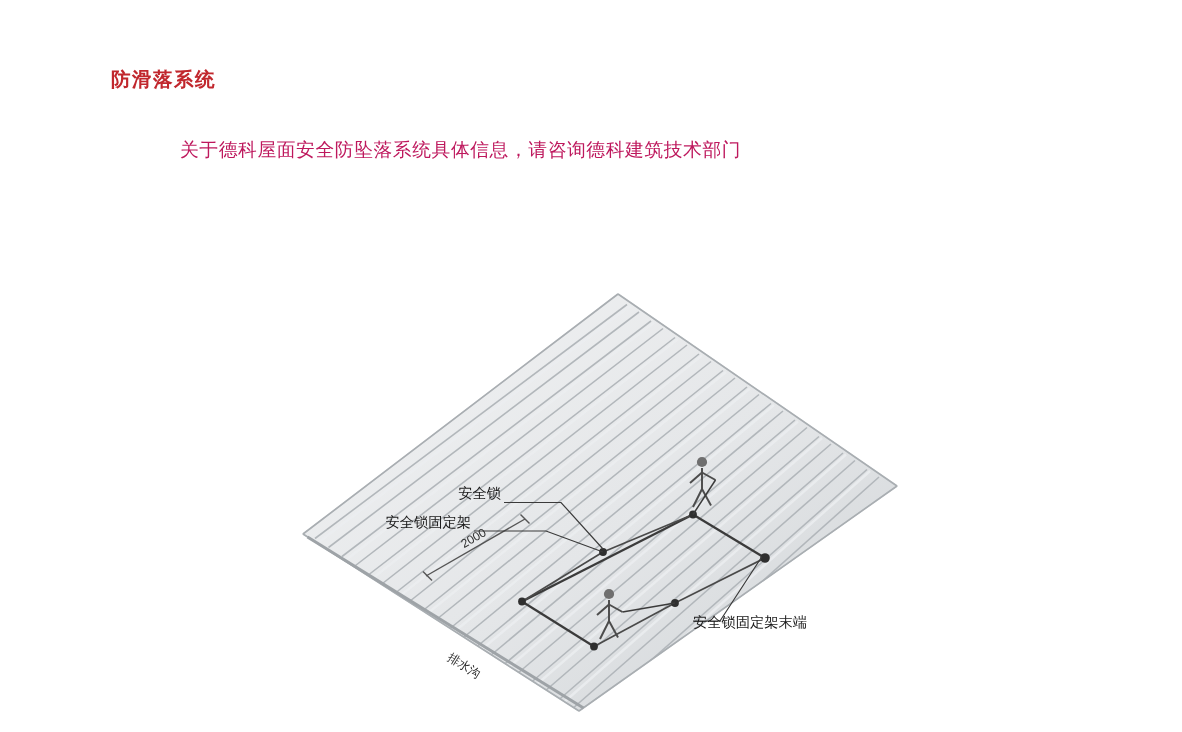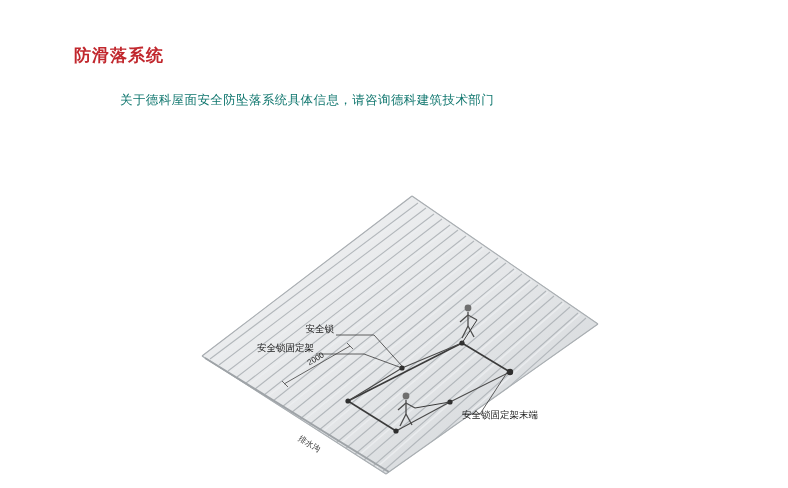--- a/index.html
+++ b/index.html
@@ -18,33 +18,33 @@
   .page {
     position: absolute;
     inset: 0;
     background: #ffffff;
   }
 
   .heading {
     position: absolute;
     left: 74px;
     top: 44px;
-    font-size: 17px;
+    font-size: 13px;
     font-weight: bold;
     color: #c1272d;
     letter-spacing: 1px;
     white-space: nowrap;
   }
 
   .subtitle {
     position: absolute;
     left: 120px;
     top: 92px;
     font-size: 12.5px;
-    color: #0f766e;
+    color: #be185d;
     letter-spacing: 0.4px;
     white-space: nowrap;
   }
 
   .figure-wrap {
     position: absolute;
     left: 150px;
     top: 156px;
     width: 500px;
     height: 320px;

